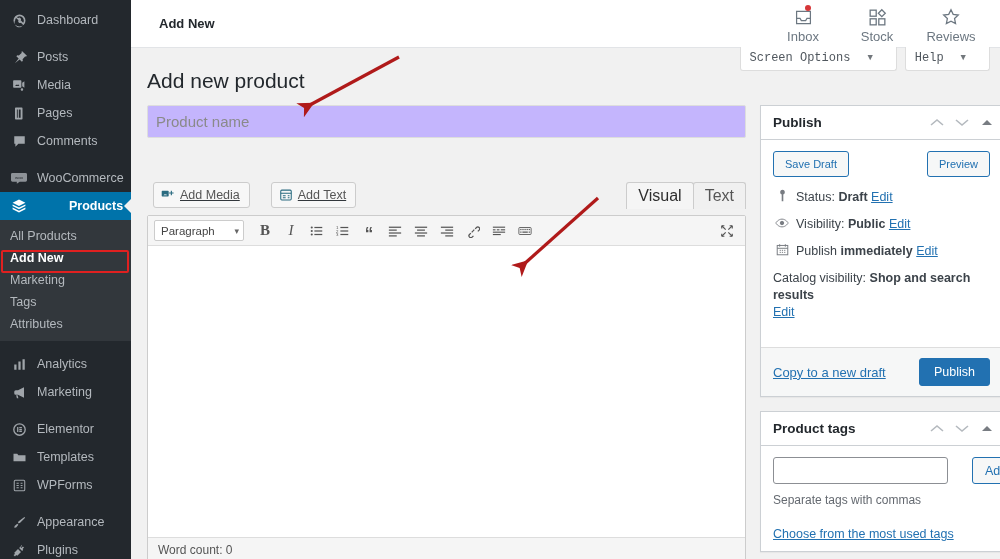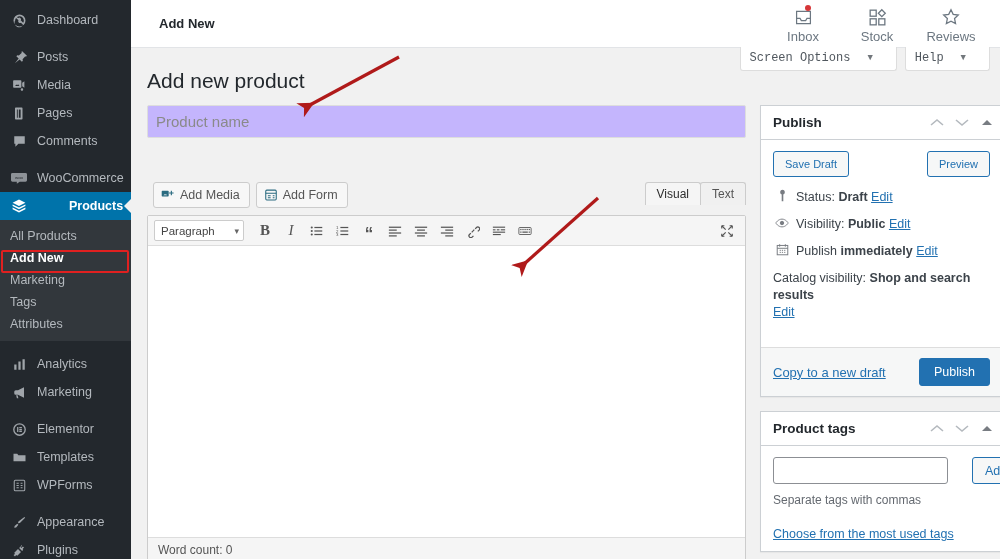--- a/index.html
+++ b/index.html
@@ -158,22 +158,23 @@
     background: #c4b5fd;
     border-radius: 2px;
     outline: none;
     font-family: "Liberation Sans", sans-serif;
   }
   .title-input::placeholder { color: #8a8a8a; opacity: 1; }
 
   
   .editor-wrap { margin-top: 44px; }
   .media-row {
-    display: flex; align-items: flex-end; gap: 6px;
+    display: flex; align-items: flex-end; gap: 21px;
     padding: 0 0 7px 6px;
+    text-decoration: underline;
   }
   .mbtn {
     display: inline-flex; align-items: center; gap: 5px;
     background: #f7f7f7;
     border: 1px solid #ccc;
     border-radius: 3px;
     padding: 4px 9px 4px 7px;
     font-size: 12.5px;
     color: #555;
     cursor: pointer;
@@ -183,21 +184,21 @@
 
   .editor-tabs {
     position: absolute; right: 0; top: 0;
     display: flex; align-items: flex-end;
   }
   .etab {
     border: 1px solid #ccc;
     border-bottom: none;
     background: #f0f0f0;
     padding: 4px 11px 4px 11px;
-    font-size: 12px;
+    font-size: 16px;
     color: #555;
     cursor: pointer;
     margin-left: -1px;
     border-radius: 3px 3px 0 0;
   }
   .etab.active { background: #f5f5f5; color: #2e2e2e; }
 
   .editor-box {
     border: 1px solid #ccc;
     background: #fff;
@@ -568,21 +569,21 @@
                 </span>
                 <span>Add Media</span>
               </div>
               <div class="mbtn">
                 <span class="m-ico">
                   <svg width="14" height="14" viewBox="0 0 20 20" fill="none" stroke="currentColor" stroke-width="1.5">
                       <rect x="2.5" y="3" width="15" height="14" rx="1.5"></rect>
                       <path d="M2.5 7.5h15M5.5 11h4M5.5 14h4M12.5 11h2.5M12.5 14h2.5"></path>
                     </svg>
                 </span>
-                <span>Add Form</span>
+                <span>Add Text</span>
               </div>
 
               <div class="editor-tabs">
                 <span class="etab active">Visual</span>
                 <span class="etab">Text</span>
               </div>
             </div>
 
             <div class="editor-box">
               <div class="etoolbar">

